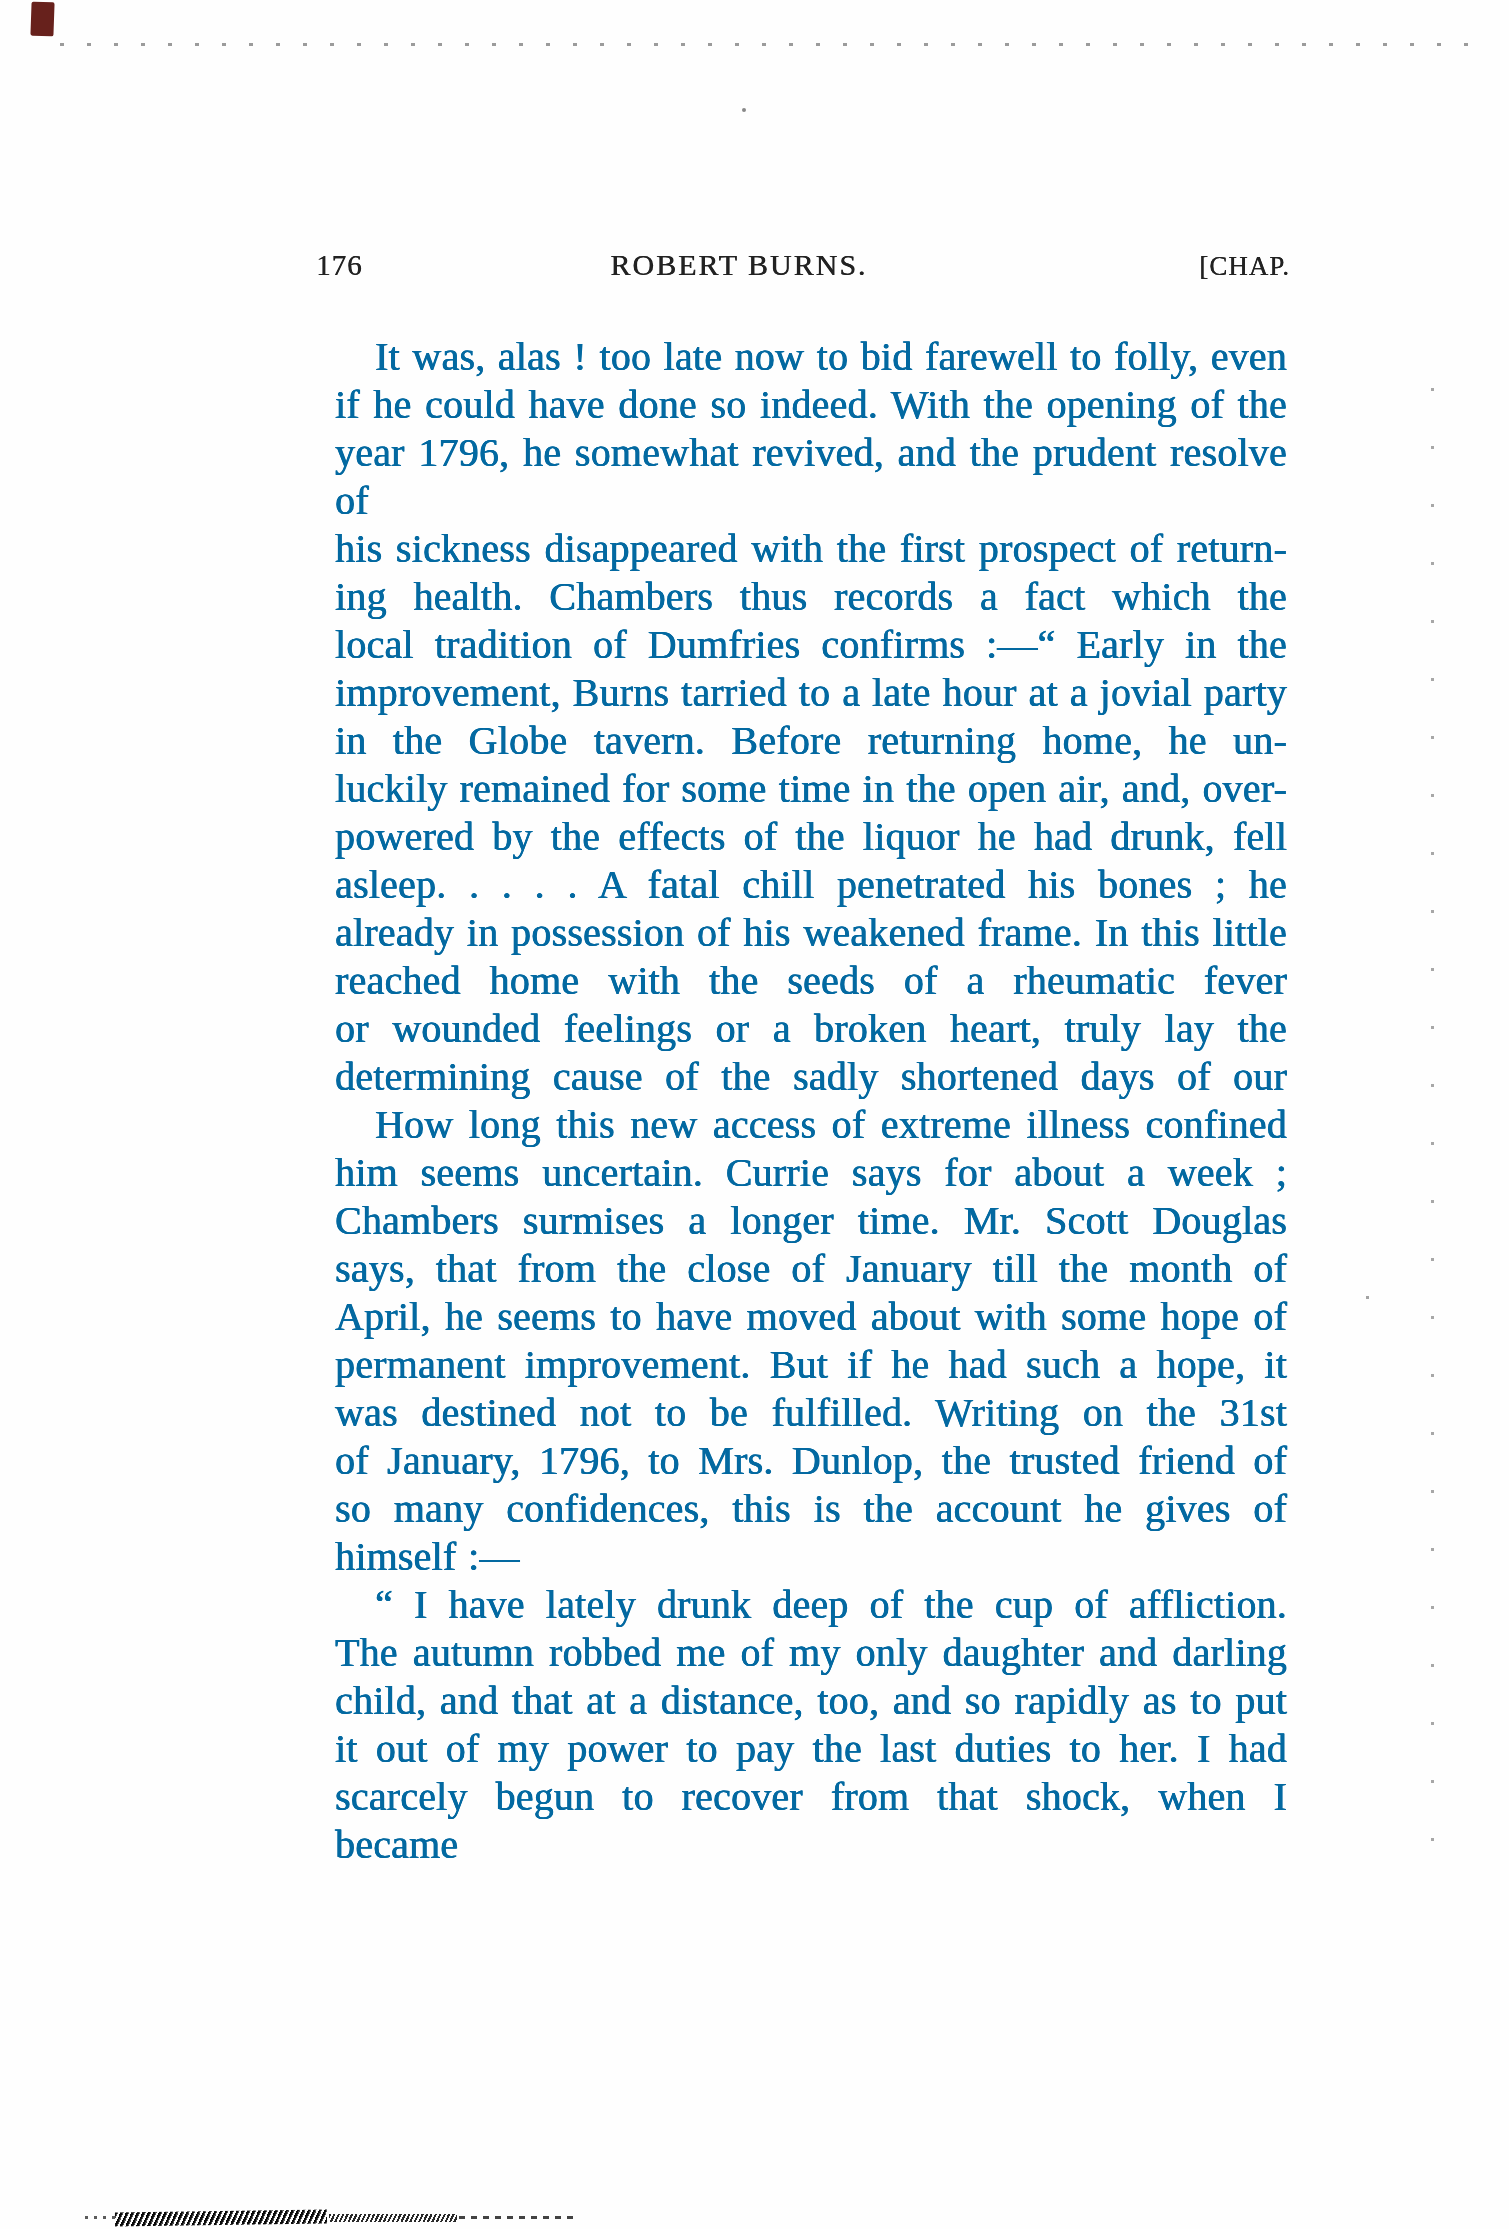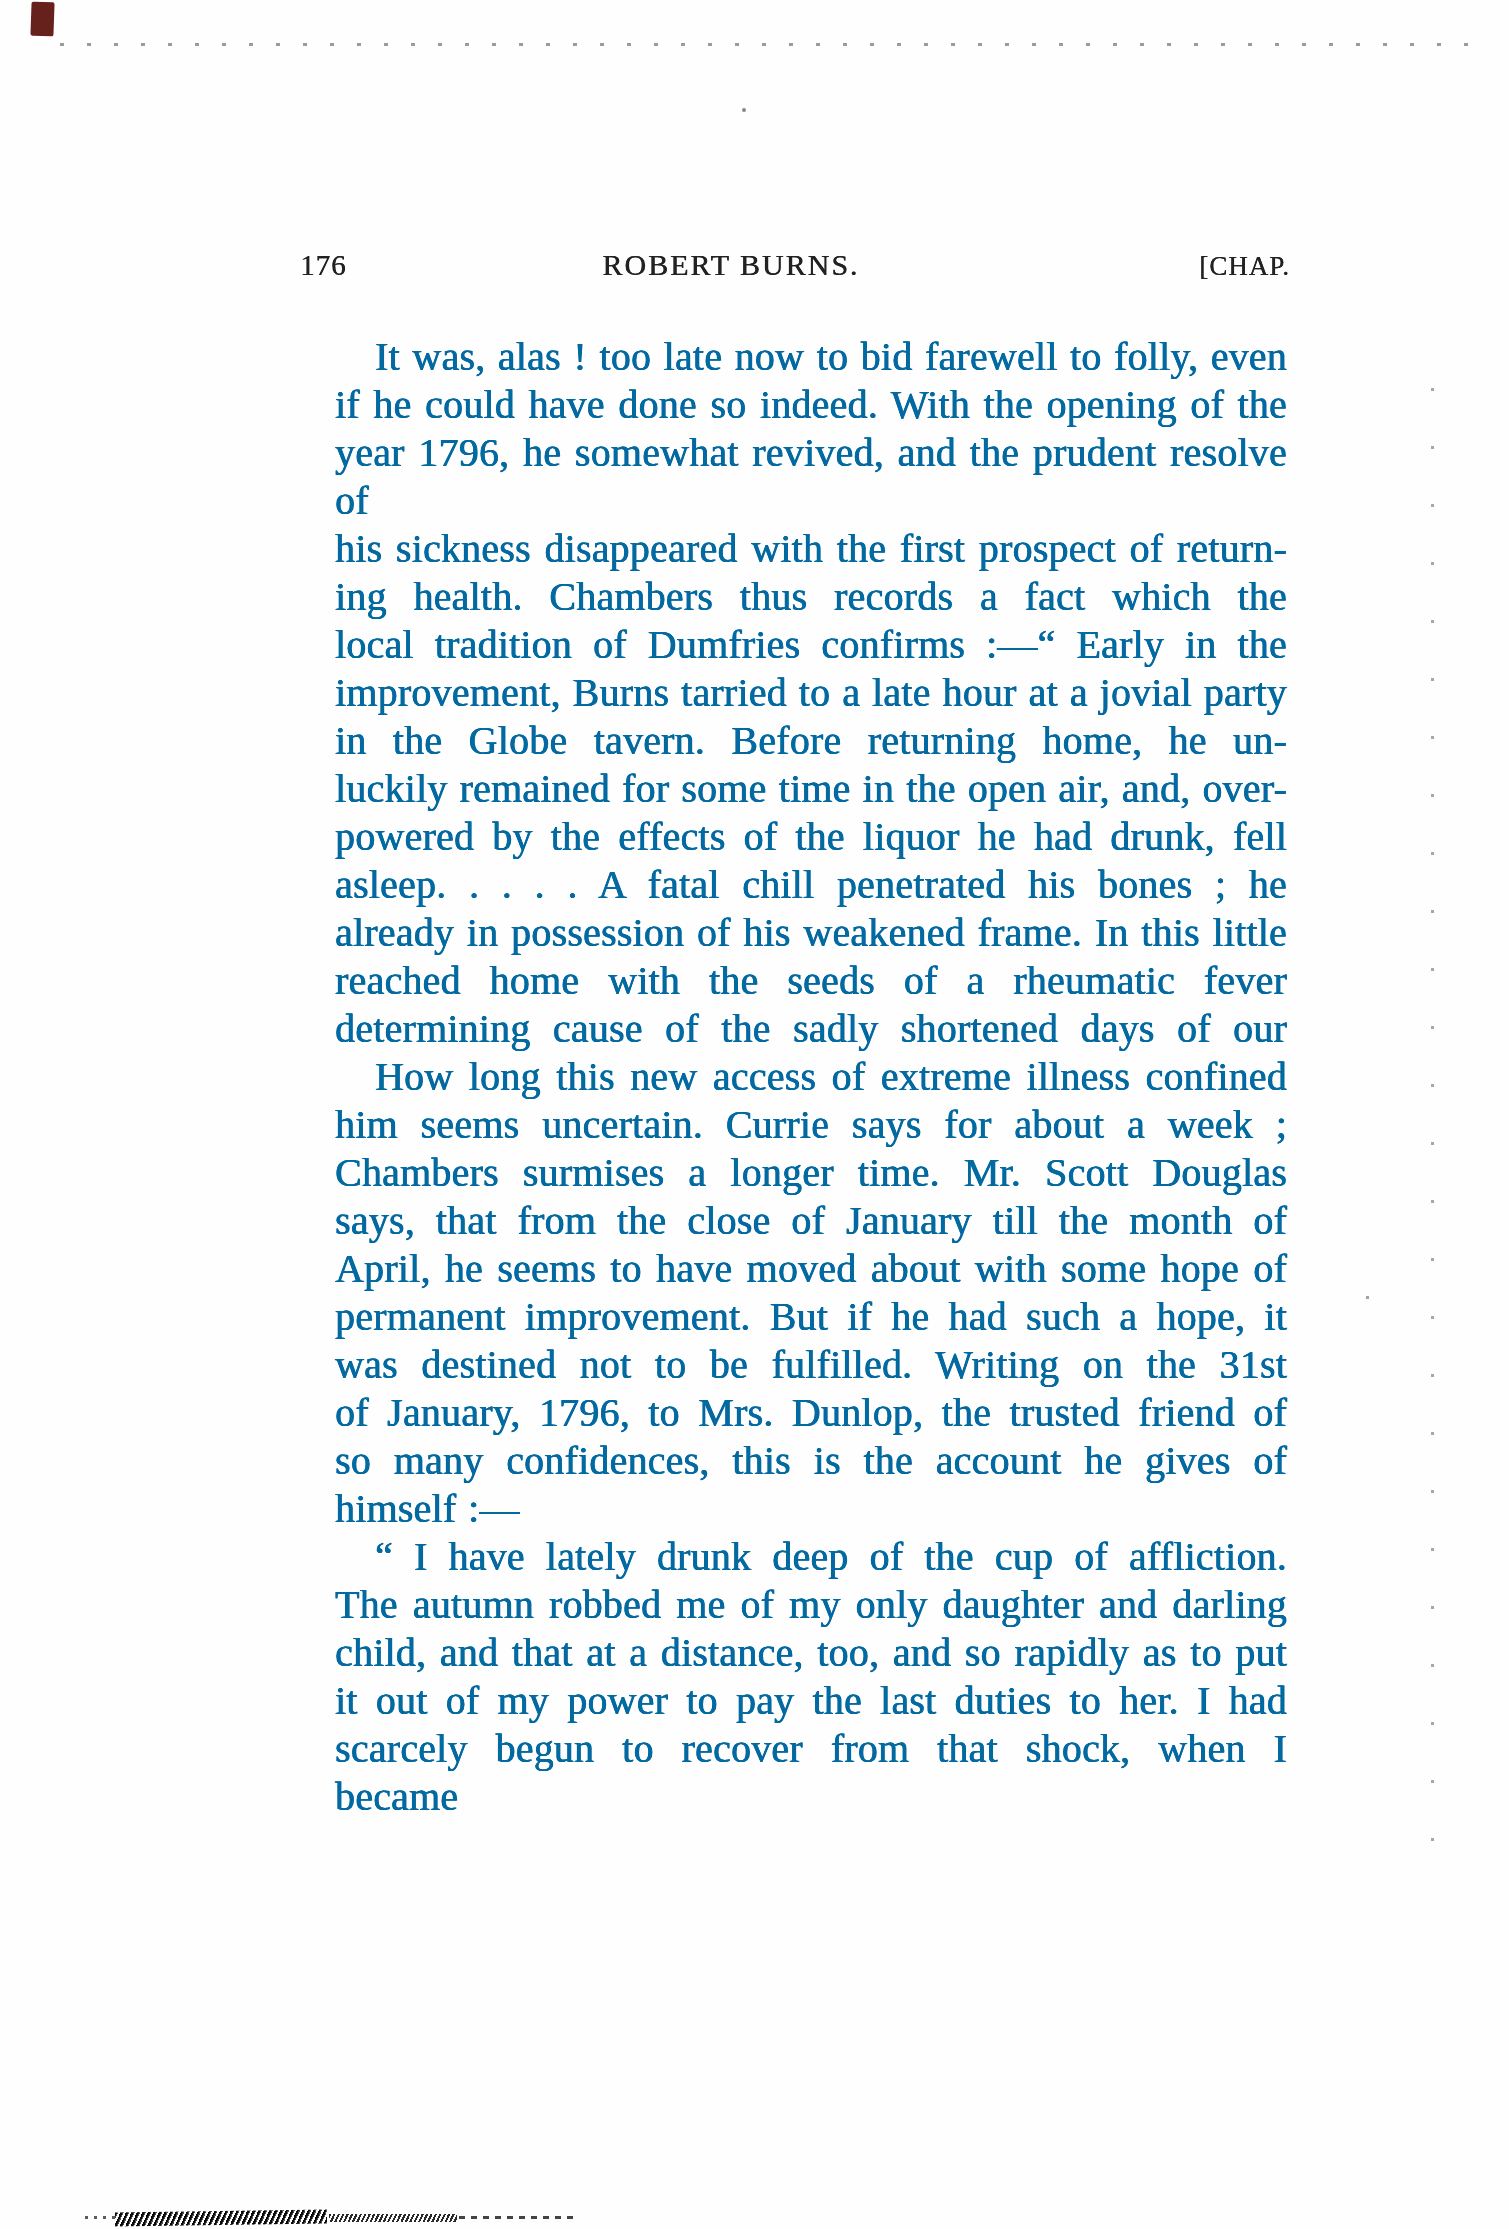--- a/index.html
+++ b/index.html
@@ -19,20 +19,21 @@
   
   .header {
     position: absolute;
     left: 300px; top: 248px; width: 990px; height: 46px;
     display: flex; justify-content: space-between; align-items: baseline;
     color: #222;
   }
   .pagenum {
     font-size: 29px; letter-spacing: 1px;
     text-shadow: 0.4px 0 0 currentColor;
+    margin-left: 16px;
   }
   .running-title {
     position: relative; left: -42px;
     font-size: 30px; letter-spacing: 2px;
     text-shadow: 0.5px 0 0 currentColor;
   }
   .chap {
     font-size: 27px; letter-spacing: 1px;
     text-shadow: 0.3px 0 0 currentColor;
   }
@@ -133,20 +134,21 @@
         <div class="line">his sickness disappeared with the first prospect of return-</div>
         <div class="line">ing health. Chambers thus records a fact which the</div>
         <div class="line">local tradition of Dumfries confirms :—“ Early in the</div>
         <div class="line">improvement, Burns tarried to a late hour at a jovial party</div>
         <div class="line">in the Globe tavern. Before returning home, he un-</div>
         <div class="line">luckily remained for some time in the open air, and, over-</div>
         <div class="line">powered by the effects of the liquor he had drunk, fell</div>
         <div class="line">asleep. . . . . A fatal chill penetrated his bones ; he</div>
         <div class="line">already in possession of his weakened frame. In this little</div>
         <div class="line">reached home with the seeds of a rheumatic fever</div>
+        <div class="line">or wounded feelings or a broken heart, truly lay the</div>
         <div class="line">determining cause of the sadly shortened days of our</div>
       </div>
       <div class="paragraph">
         <div class="line para-first">How long this new access of extreme illness confined</div>
         <div class="line">him seems uncertain. Currie says for about a week ;</div>
         <div class="line">Chambers surmises a longer time. Mr. Scott Douglas</div>
         <div class="line">says, that from the close of January till the month of</div>
         <div class="line">April, he seems to have moved about with some hope of</div>
         <div class="line">permanent improvement. But if he had such a hope, it</div>
         <div class="line">was destined not to be fulfilled. Writing on the 31st</div>

